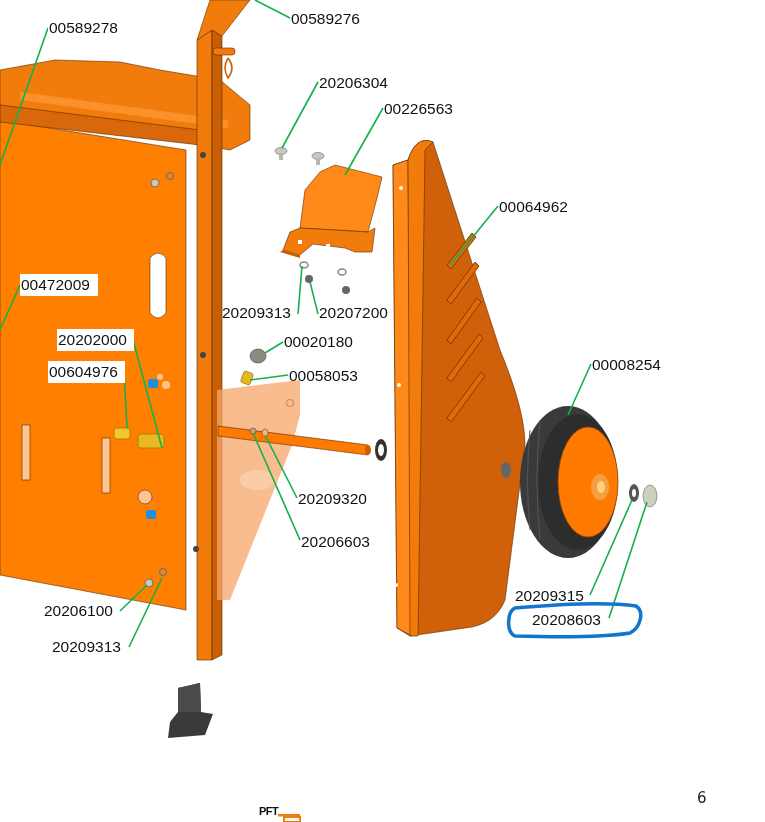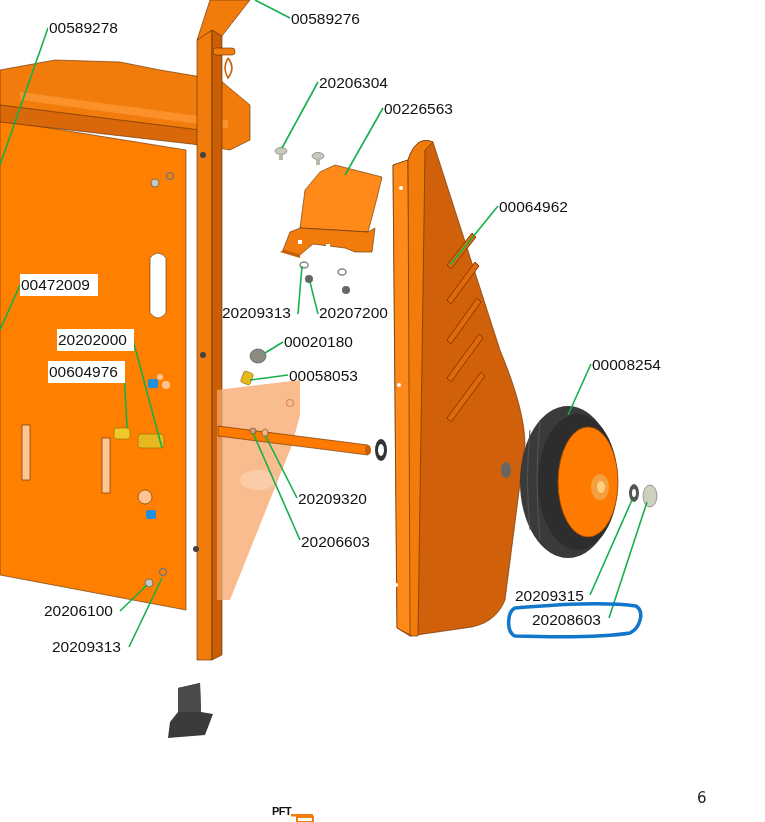--- a/index.html
+++ b/index.html
@@ -3,21 +3,21 @@
 <meta charset="utf-8">
 <style>
   html, body { margin:0; padding:0; background:#ffffff; }
   body { width:765px; height:822px; position:relative; overflow:hidden; font-family:"Liberation Sans", sans-serif; }
   #diagram { position:absolute; left:0; top:0; width:765px; height:822px; }
   .lbl { font-family:"Liberation Sans", sans-serif; font-size:15.5px; fill:#111; }
   .lblbg { fill:#ffffff; }
   .leader { stroke:#14b04a; stroke-width:1.6; fill:none; }
   .edge { stroke:#5a2a00; stroke-width:0.6; }
   .pagenum { position:absolute; left:697px; top:789px; font-family:"DejaVu Sans", sans-serif; font-size:15px; color:#222; }
-  .logo { position:absolute; left:259px; top:805px; width:44px; height:17px;margin-left:13px; }
+  .logo { position:absolute; left:259px; top:805px; width:44px; height:17px; }
   .logo-text { font-family:"Liberation Sans", sans-serif; font-weight:bold; font-size:11px; letter-spacing:-0.5px; color:#111; position:absolute; left:0; top:0; }
 </style>
 </head>
 <body>
 
 <svg id="diagram" viewBox="0 0 765 822" xmlns="http://www.w3.org/2000/svg">
 
   <g>
     <polygon points="0,120 186,150 186,610 0,575" fill="#ff8000" class="edge"></polygon>
 

